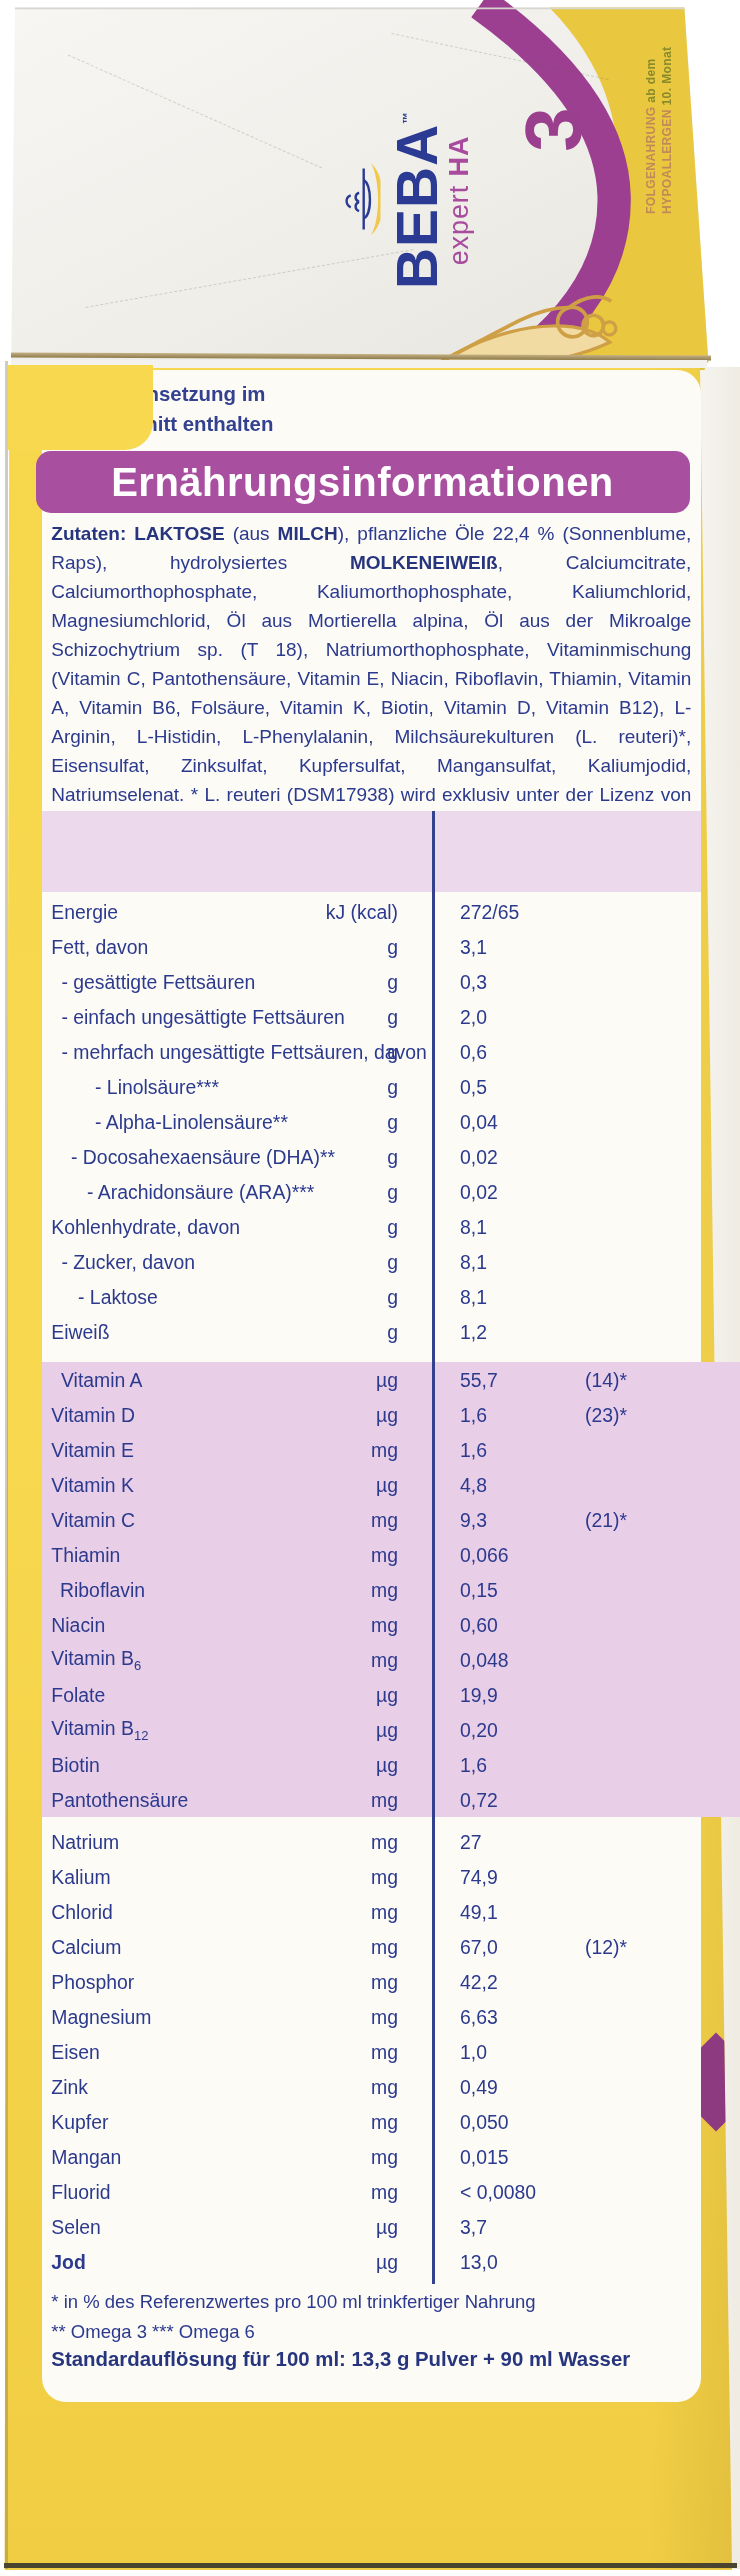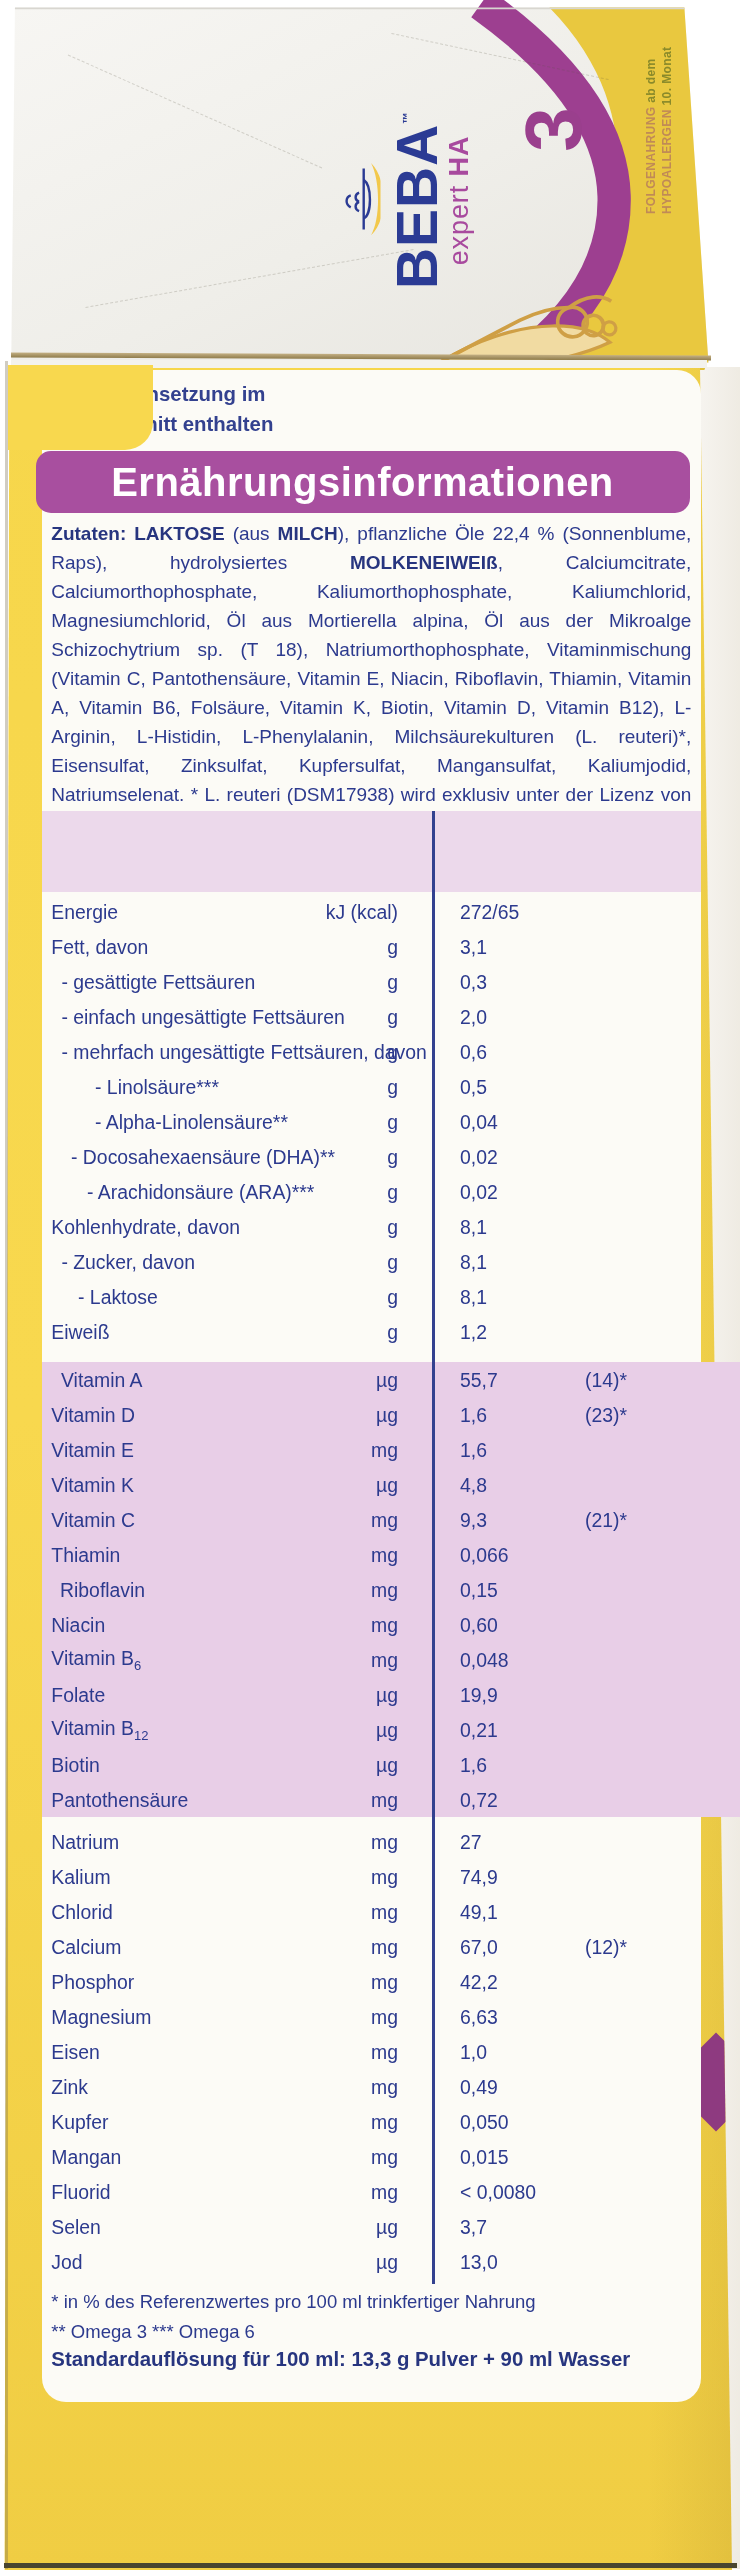--- a/index.html
+++ b/index.html
@@ -269,21 +269,21 @@
           <span class="t-value">0,048</span>
         </div>
         <div class="trow">
           <span class="t-label" style="left: 9.3px;">Folate</span>
           <span class="t-unit">µg</span>
           <span class="t-value">19,9</span>
         </div>
         <div class="trow">
           <span class="t-label" style="left: 9.3px;">Vitamin B<sub>12</sub></span>
           <span class="t-unit">µg</span>
-          <span class="t-value">0,21</span>
+          <span class="t-value">0,20</span>
         </div>
         <div class="trow">
           <span class="t-label" style="left: 9.3px;">Biotin</span>
           <span class="t-unit">µg</span>
           <span class="t-value">1,6</span>
         </div>
         <div class="trow">
           <span class="t-label" style="left: 9.3px;">Pantothensäure</span>
           <span class="t-unit">mg</span>
           <span class="t-value">0,72</span>
@@ -345,21 +345,21 @@
           <span class="t-label" style="left: 9.3px;">Fluorid</span>
           <span class="t-unit">mg</span>
           <span class="t-value">&lt; 0,0080</span>
         </div>
         <div class="trow">
           <span class="t-label" style="left: 9.3px;">Selen</span>
           <span class="t-unit">µg</span>
           <span class="t-value">3,7</span>
         </div>
         <div class="trow">
-          <span class="t-label" style="left: 9.3px;">Jod</span>
+          <span class="t-label" style="left: 9.3px; font-weight: bold;">Jod</span>
           <span class="t-unit">µg</span>
           <span class="t-value">13,0</span>
         </div>
       </div>
 
     <div id="divider"></div>
 
     <div class="fn" id="fn1">* in % des Referenzwertes pro 100 ml trinkfertiger Nahrung</div>
     <div class="fn" id="fn2">** Omega 3 *** Omega 6</div>
     <div class="fn" id="fn3">Standardauflösung für 100 ml: 13,3 g Pulver + 90 ml Wasser</div>

